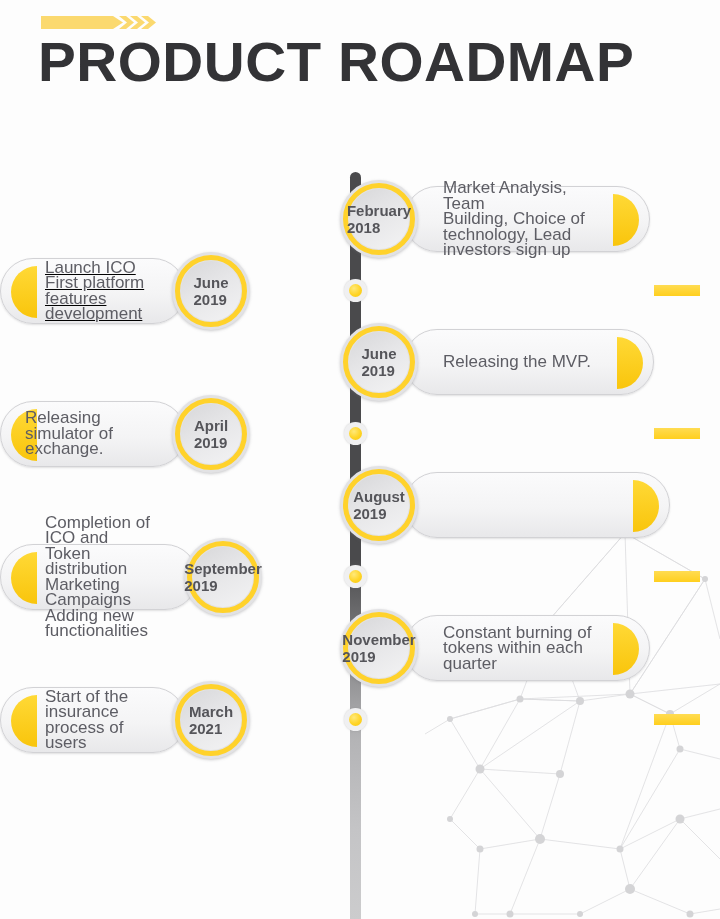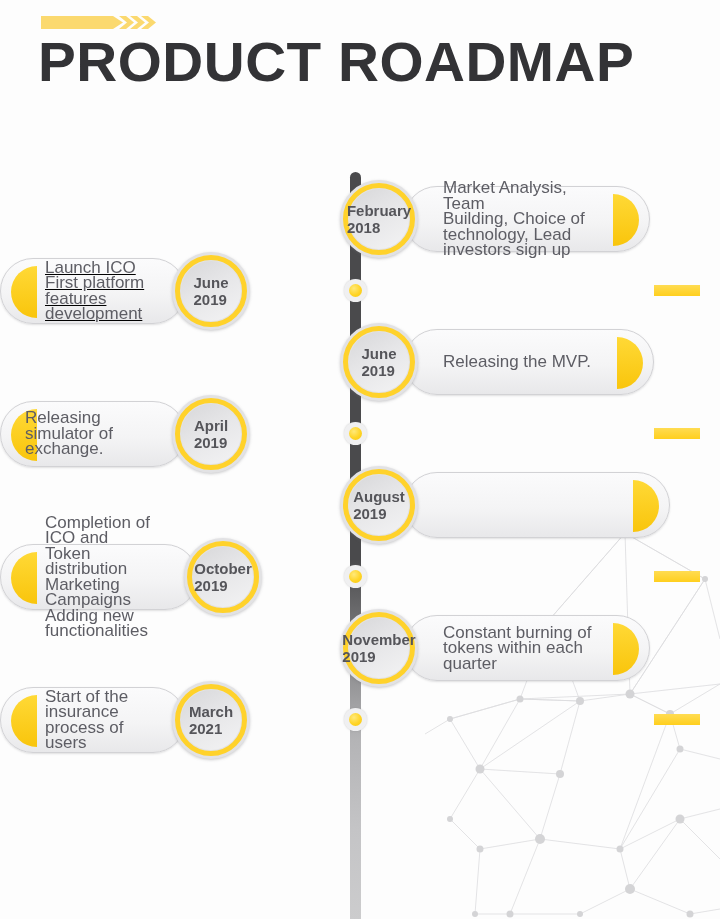--- a/index.html
+++ b/index.html
@@ -329,21 +329,21 @@
         <div class="pill" style="width: 266px;">
           <span class="cap"></span>
         </div>
       </div>
       <div class="row left" style="top: 530.5px;">
         <div class="node"></div>
         <div class="link"></div>
         <div class="circle">
           <span class="inner"></span>
           <span class="ring"></span>
-          <span class="date"><span>October</span><span class="yr">2019</span></span>
+          <span class="date"><span>September</span><span class="yr">2019</span></span>
         </div>
         <div class="pill" style="width: 198px; justify-content: center;">
           <span class="cap"></span>
           <span class="text">Completion of ICO and
 Token distribution
 Marketing Campaigns
 Adding new functionalities</span>
         </div>
       </div>
       <div class="row right" style="top: 602px;">

